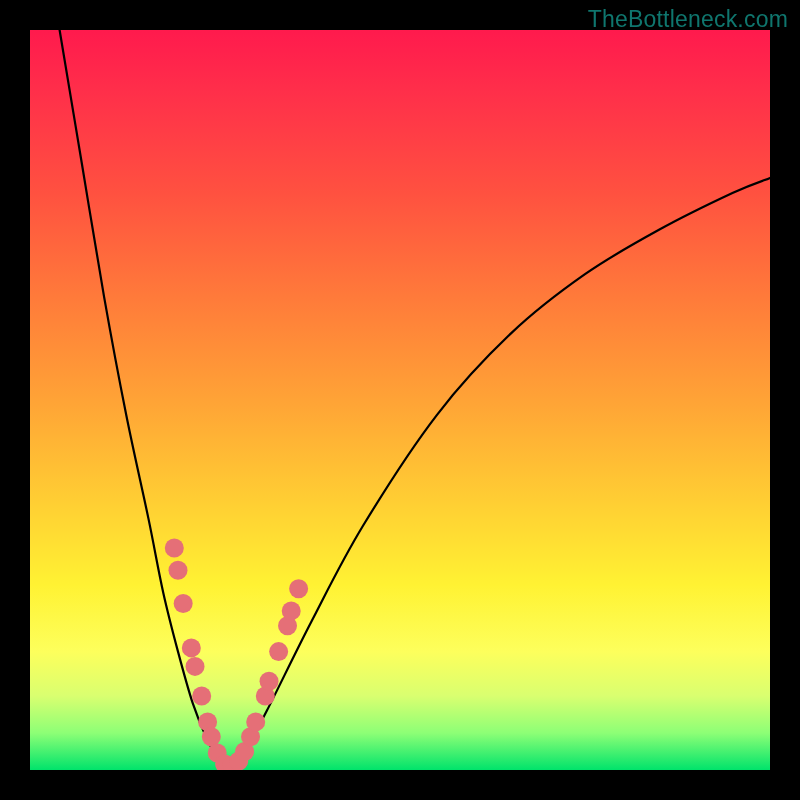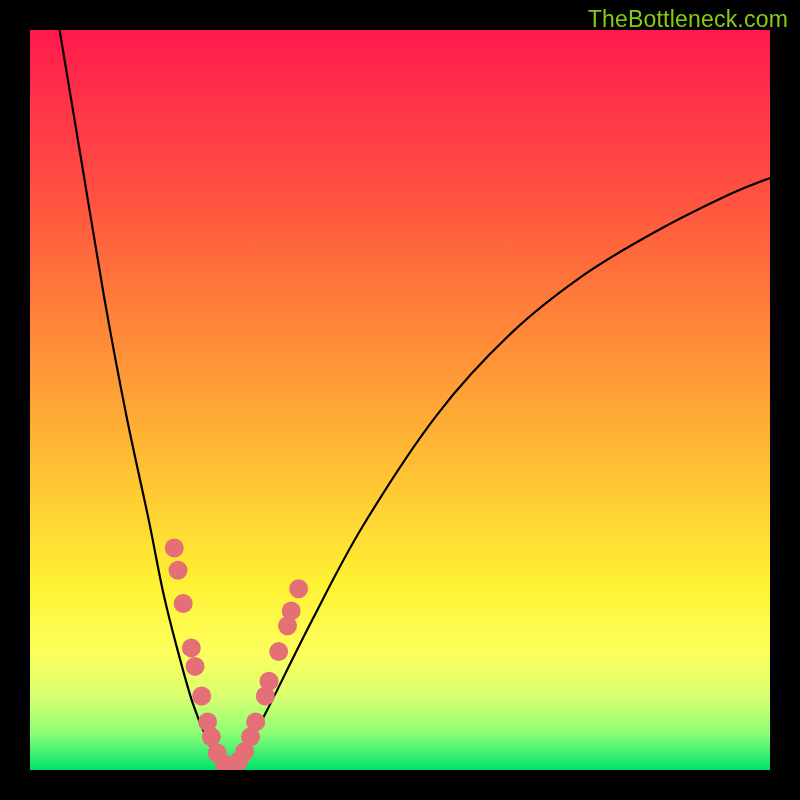--- a/index.html
+++ b/index.html
@@ -40,21 +40,21 @@
       #fdff5c 84%,
       #d9ff70 90%,
       #8dff76 95%,
       #00e36b 100%
     );
   }
   .watermark {
     position: absolute;
     top: 6px;
     right: 12px;
-    color: #84cc16;
+    color: #0f766e;
     font-size: 23px;
     letter-spacing: 0.2px;
     font-weight: 400;
     user-select: none;
   }
   svg {
     position: absolute;
     inset: 0;
   }
 </style>

